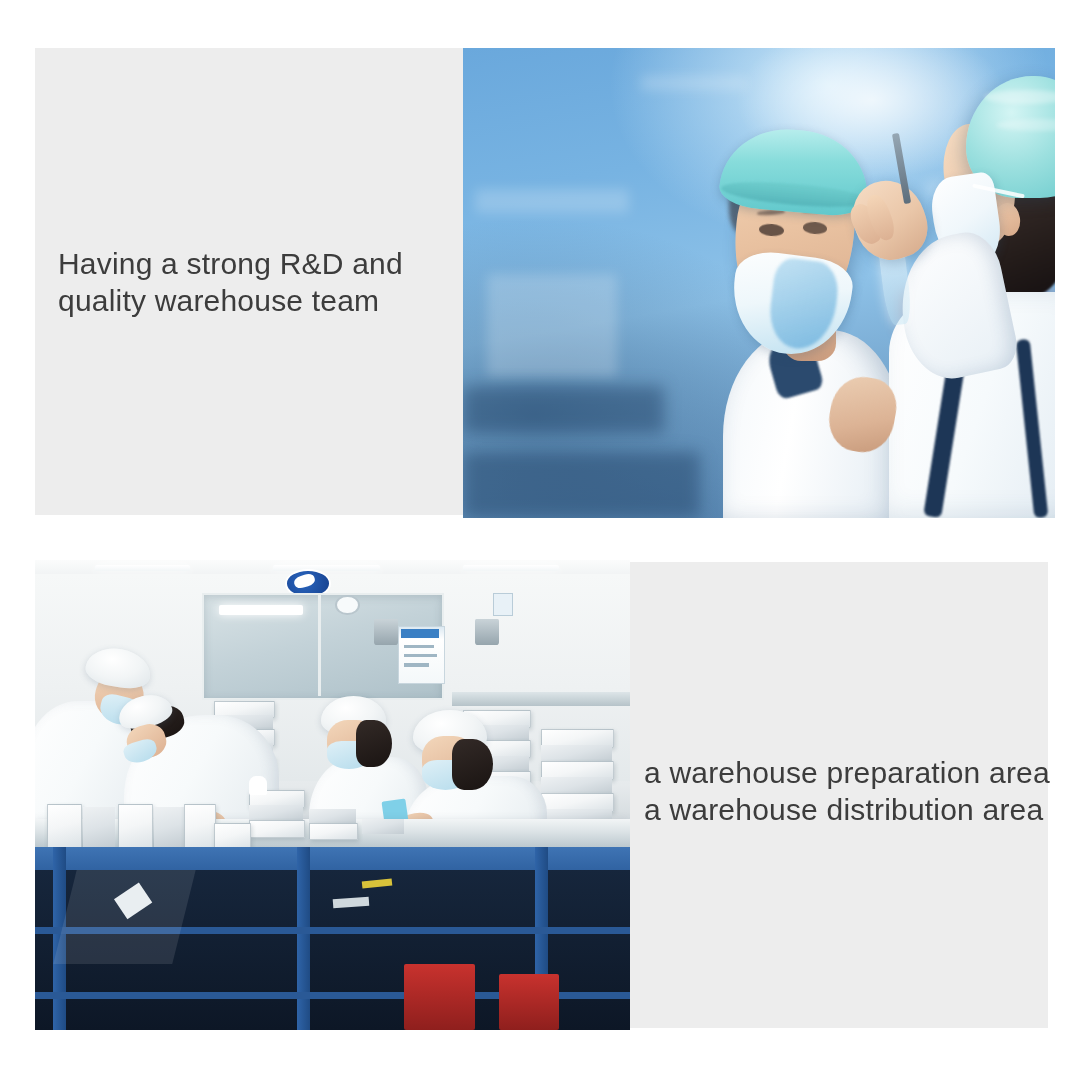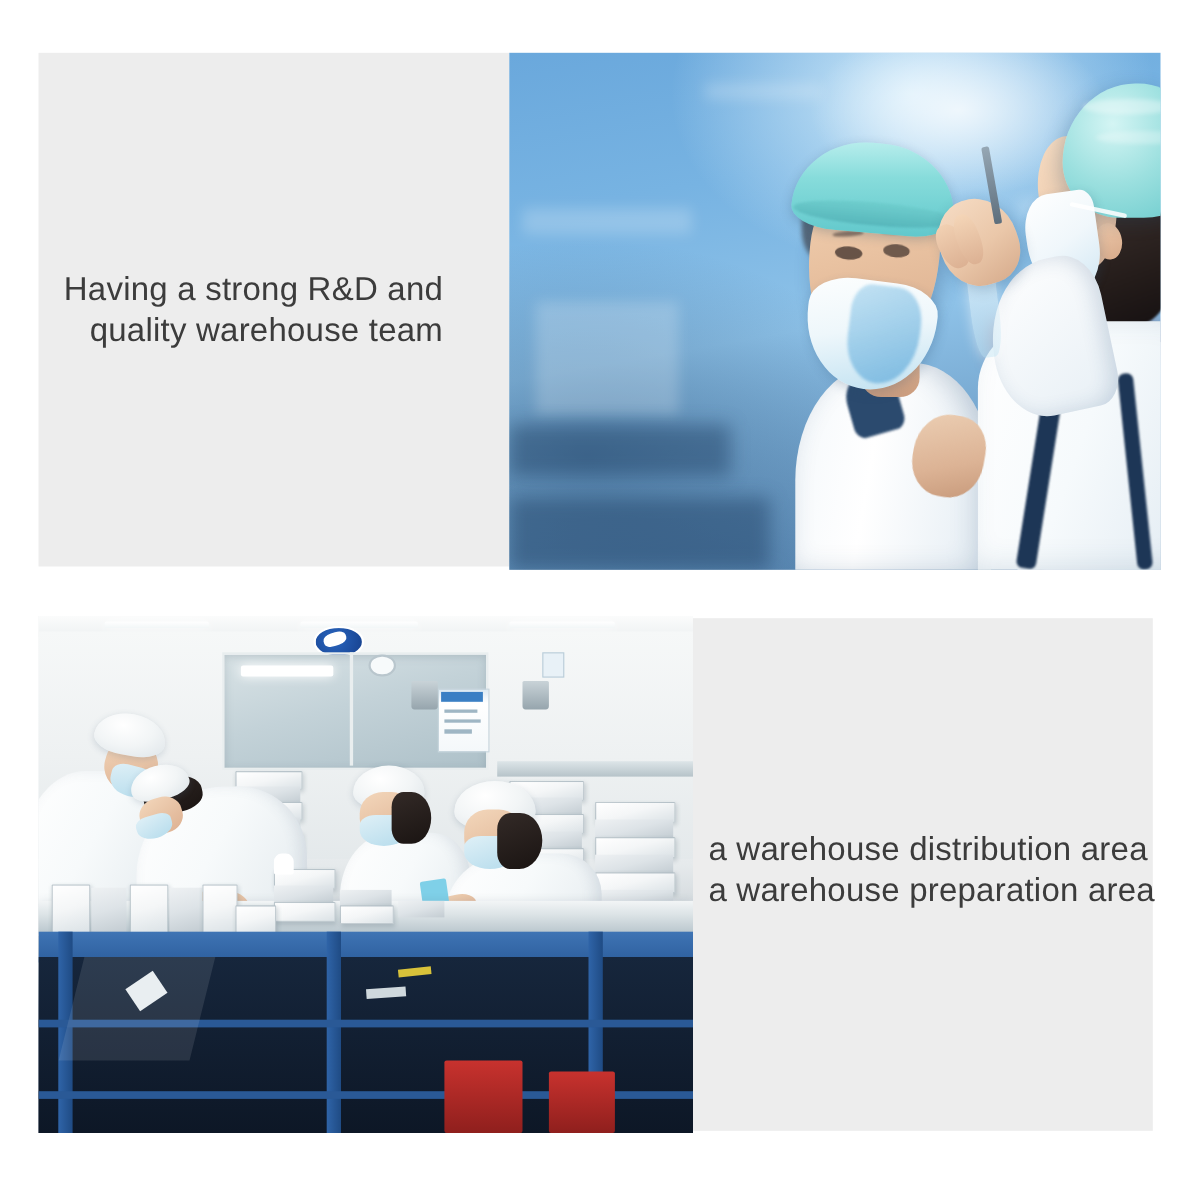--- a/index.html
+++ b/index.html
@@ -254,21 +254,21 @@
   .w-mask{background:linear-gradient(160deg,#dff0f7,#b6dcec);border-radius:34% 34% 52% 52%;}
   .w-hair{background:linear-gradient(160deg,#332a27,#1a1412);}
 </style>
 </head>
 <body>
 
 <div class="canvas">
 
   <div class="panel" style="left:35px;top:48px;width:428px;height:467px;"></div>
 
-  <div class="caption" style="left:58px;top:245px;text-align:right;">
+  <div class="caption" style="left:58px;top:245px;">
     <span class="line">Having a strong R&amp;D and</span>
     <span class="line">quality warehouse team</span>
   </div>
 
   <div class="photo lab" style="left:463px;top:48px;width:592px;height:470px;">
 
     <div class="l glow" style="left:46%;top:-6%;width:46%;height:34%;"></div>
     <div class="l shelf" style="left:2%;top:30%;width:26%;height:5%;"></div>
     <div class="l shelf" style="left:4%;top:48%;width:22%;height:22%;"></div>
     <div class="l dark" style="left:0%;top:72%;width:34%;height:10%;"></div>
@@ -420,17 +420,17 @@
     <div class="p redbox" style="left:62%;top:86%;width:12%;height:14%;"></div>
     <div class="p redbox" style="left:78%;top:88%;width:10%;height:12%;"></div>
     <div class="p" style="left:14%;top:70%;width:5%;height:5%;background:#e9eef1;transform:rotate(-34deg);"></div>
     <div class="p" style="left:50%;top:72%;width:6%;height:2%;background:#cfd8dd;transform:rotate(-4deg);"></div>
     <div class="p" style="left:55%;top:68%;width:5%;height:1.4%;background:#d8c23a;transform:rotate(-6deg);"></div>
   </div>
 
   <div class="panel" style="left:630px;top:562px;width:418px;height:466px;"></div>
 
   <div class="caption" style="left:644px;top:754px;">
+    <span class="line">a warehouse preparation area</span>
     <span class="line">a warehouse distribution area</span>
-    <span class="line">a warehouse preparation area</span>
   </div>
 
 </div>
 
 </body></html>

